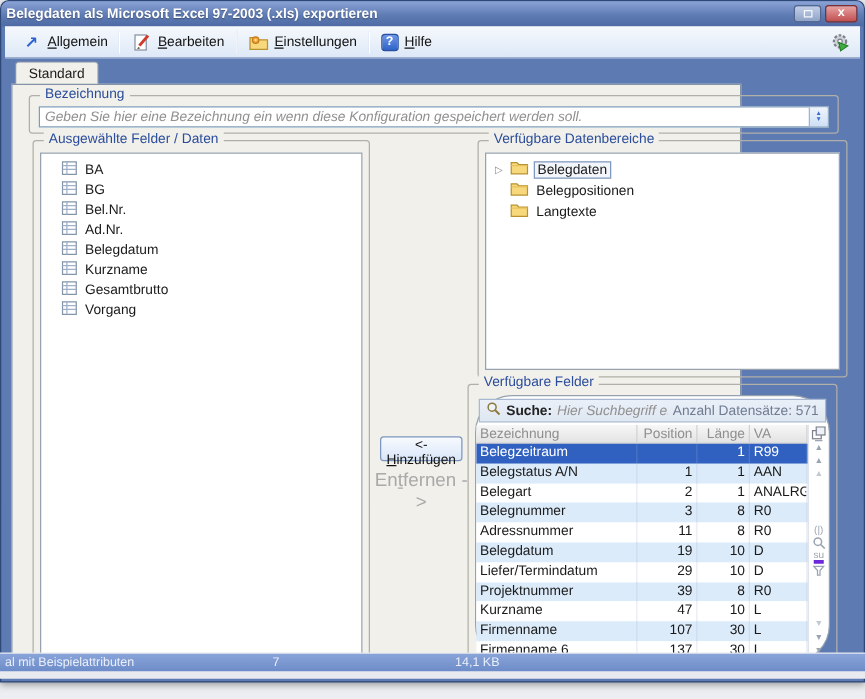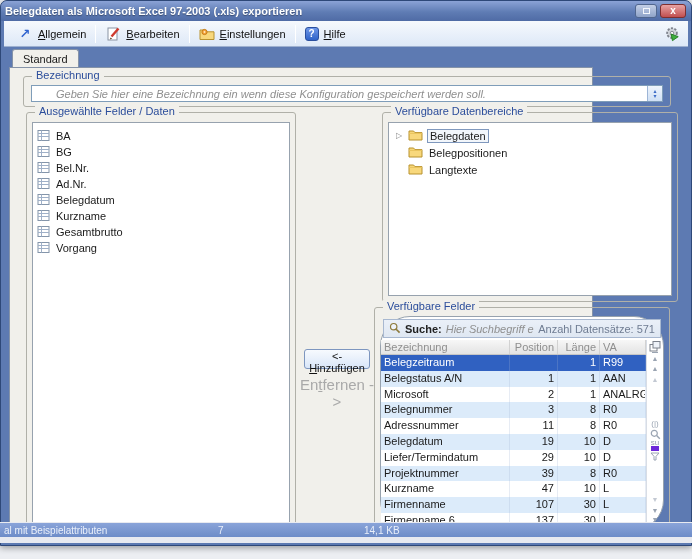--- a/index.html
+++ b/index.html
@@ -29,29 +29,29 @@
 
   .content { position:absolute; left:8px; top:66px; width:584px; height:474px; background:#f1f0eb; border:1px solid #8593a8; }
 
   
   .group { position:absolute; border:1px solid #b0b0a8; border-radius:3px; }
   .group > .glabel { position:absolute; top:-8px; left:8px; background:#f1f0eb; padding:0 4px; color:#2b4d9b; font-size:11px; }
   .inner-box { position:absolute; background:#fff; border:1px solid #97a2ae; }
 
   
   .g-bez { left:13px; top:8px; width:648px; height:31px; }
-  .combo { position:absolute; left:7px; top:8px; right:7px; height:17px; background:#fff; border:1px solid #7f9db9; display:flex;padding-left:20px; }
+  .combo { position:absolute; left:7px; top:8px; right:7px; height:17px; background:#fff; border:1px solid #7f9db9; display:flex; }
   .combo input { flex:1; border:none; outline:none; background:transparent; font-family:inherit; font-size:11px; padding:0 4px; color:#333; }
   .combo input::placeholder { font-style:italic; color:#8f8f8f; }
   .combo-spin { width:15px; background:linear-gradient(#eef4fc,#cfe0f5); border-left:1px solid #9db5d6; display:flex; flex-direction:column; align-items:center; justify-content:center; color:#3d6cc8; font-size:6px; line-height:5px; cursor:default; }
 
   
   .g-left { left:16px; top:44px; width:270px; height:423px; }
   .g-left .inner-box { left:5px; top:9px; right:5px; bottom:5px; overflow:hidden; }
-  .field-item { display:flex; align-items:center; gap:6px; height:16px; padding-left:4px; cursor:default; }
+  .field-item { display:flex; align-items:center; gap:6px; height:16px; padding-left:16px; cursor:default; }
   .field-item:first-child { margin-top:5px; }
 
   
   .btn-add { position:absolute; left:294px; top:281px; width:66px; height:20px; background:linear-gradient(#f7fafe,#d9e6f8); border:1px solid #7d96bf; border-radius:3px; font-family:inherit; font-size:11px; color:#111; cursor:default; }
   .btn-remove { position:absolute; left:288px; top:308px; width:78px; text-align:center; color:#a9a9a9; font-size:15px; background:none; border:none; font-family:inherit; cursor:default; }
 
   
   .g-areas { left:372px; top:44px; width:296px; height:190px; }
   .g-areas .inner-box { left:5px; top:9px; right:5px; bottom:5px; overflow:hidden; }
   .tree-item { display:flex; align-items:center; gap:4px; height:17px; padding-left:5px; cursor:default; }
@@ -81,21 +81,21 @@
   .trow { display:flex; height:15.8px; line-height:13.5px; background:#fff; }
   .trow.alt { background:#dcebfa; }
   .trow.sel { background:#3061c1; color:#fff; }
   .trow.sel .c { border-right:1px solid #24berta; }
   .trow .c { border-right:1px solid rgba(160,180,210,.25); }
 
   .strip { width:16px; display:flex; flex-direction:column; align-items:center; padding:1px 0 2px; color:#9aa4b2; }
   .strip .sic { height:11px; display:flex; align-items:center; justify-content:center; font-size:7px; line-height:9px; cursor:default; }
   .strip .txt { font-size:8px; letter-spacing:0; }
   .strip .bar-top { border-top:1px solid #9aa4b2; }
-  .strip .bar-bot { border-bottom:5px solid #6d28d9; }
+  .strip .bar-bot { border-bottom:3px solid #6d28d9; }
   .strip .flex { flex:1; }
   .strip svg { display:block; }
 
   
   .app-strip { position:absolute; left:0; bottom:16px; width:692px; height:21px; background:#e8eaf0; overflow:hidden; }
   .app-row { position:absolute; left:0; top:1px; width:692px; height:14px; background:linear-gradient(#8aa4d9,#6d8cc8); color:#e9effa; font-size:10px; line-height:15px; }
   .app-row span { position:absolute; white-space:nowrap; }
   .ar-left { left:4px; }
   .ar-mid { left:218px; }
   .ar-right { left:364px; }
@@ -322,21 +322,21 @@
     <div class="c len">1</div>
     <div class="c va">R99</div>
   </div>
                 <div class="trow alt">
     <div class="c name">Belegstatus A/N</div>
     <div class="c pos">1</div>
     <div class="c len">1</div>
     <div class="c va">AAN</div>
   </div>
                 <div class="trow">
-    <div class="c name">Microsoft</div>
+    <div class="c name">Belegart</div>
     <div class="c pos">2</div>
     <div class="c len">1</div>
     <div class="c va">ANALRGI</div>
   </div>
                 <div class="trow alt">
     <div class="c name">Belegnummer</div>
     <div class="c pos">3</div>
     <div class="c len">8</div>
     <div class="c va">R0</div>
   </div>

